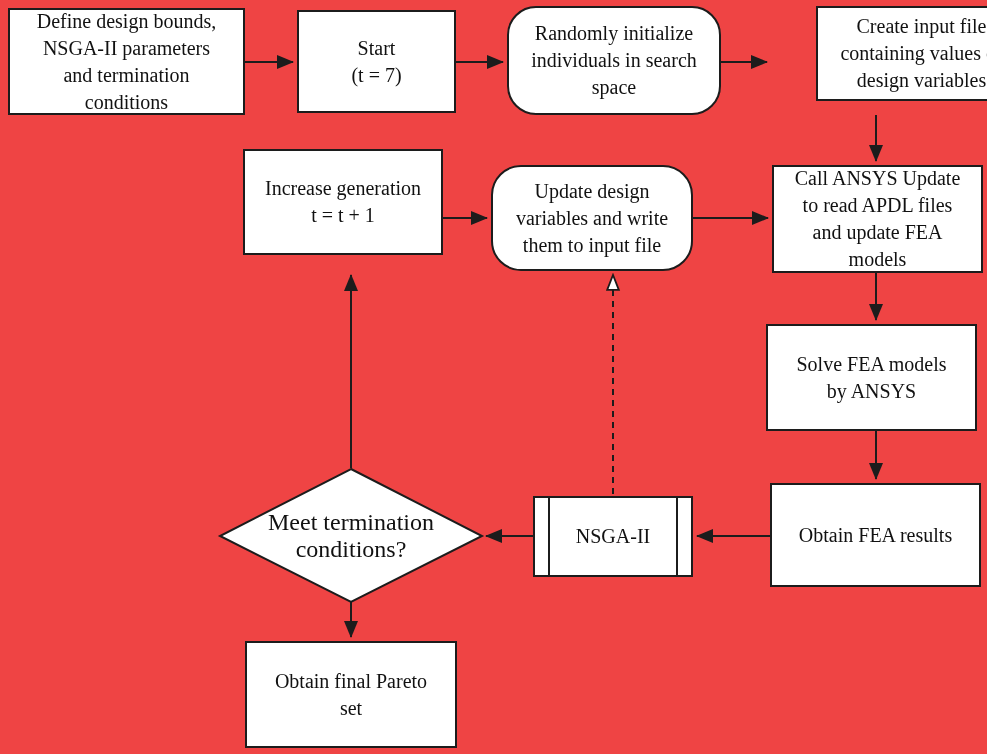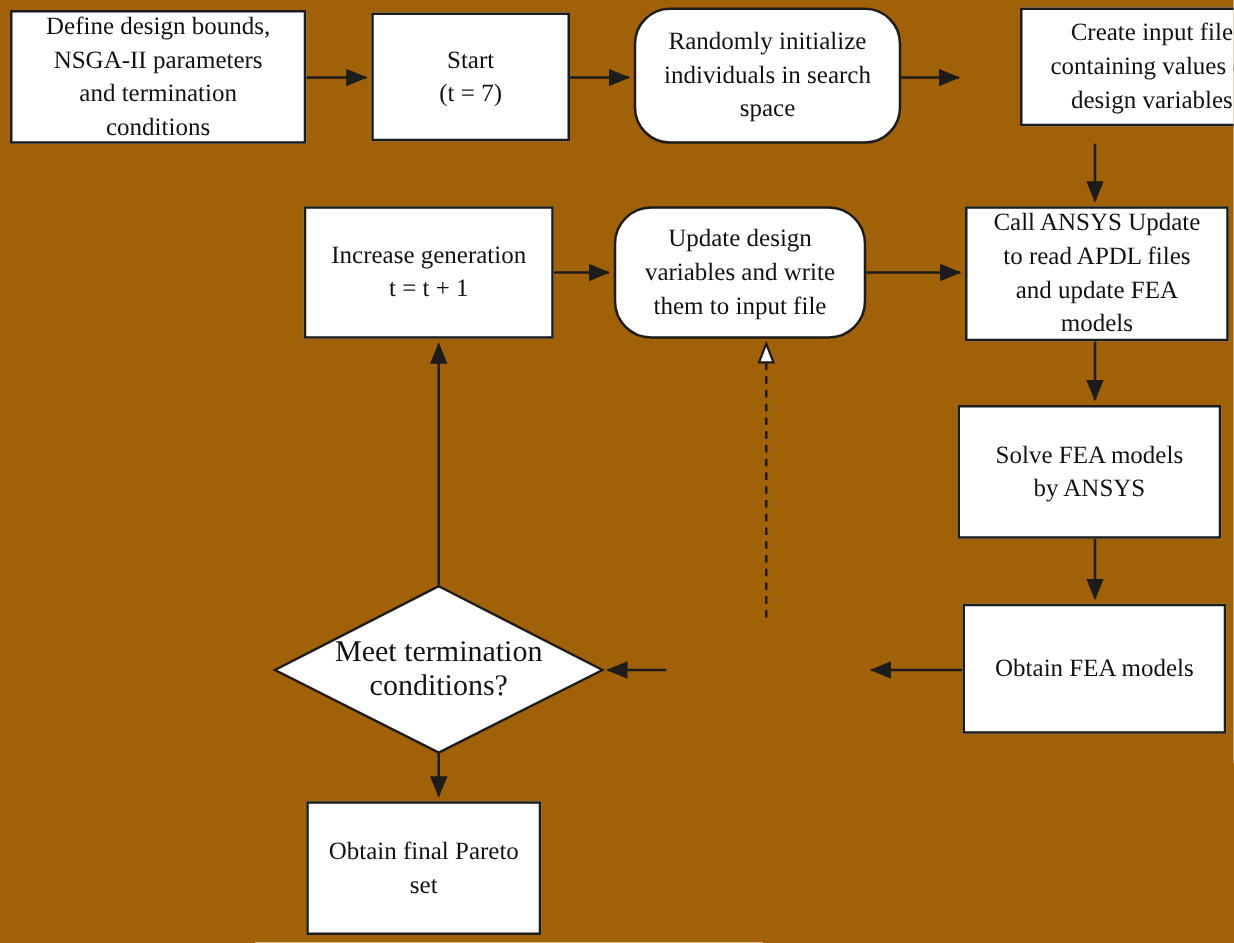--- a/index.html
+++ b/index.html
@@ -4,21 +4,21 @@
 <style>
   html, body {
     margin: 0;
     padding: 0;
     background: #ffffff;
   }
   #stage {
     position: relative;
     width: 987px;
     height: 754px;
-    background: #a16207;
+    background: #ef4444;
     font-family: "Liberation Serif", serif;
     overflow: hidden;
   }
   #wires {
     position: absolute;
     left: 0; top: 0;
     width: 987px; height: 754px;
   }
   .node {
     position: absolute;
@@ -32,26 +32,26 @@
     font-size: 20px;
     line-height: 27px;
     color: #111111;
     white-space: pre-line;
   }
   .node-define   { left: 8px;   top: 8px;   width: 237px; height: 107px; }
   .node-start    { left: 297px; top: 10px;  width: 159px; height: 103px; }
   .node-init     { left: 507px; top: 6px;   width: 214px; height: 109px; border-radius: 29px; }
   .node-create   { left: 816px; top: 6px;   width: 211px; height: 95px; }
   .node-call     { left: 772px; top: 165px; width: 211px; height: 108px; }
-  .node-increase { left: 243px; top: 165px; width: 200px; height: 106px; }
+  .node-increase { left: 243px; top: 149px; width: 200px; height: 106px; }
   .node-update   { left: 491px; top: 165px; width: 202px; height: 106px; border-radius: 30px; }
   .node-solve    { left: 766px; top: 324px; width: 211px; height: 107px; }
   .node-obtain   { left: 770px; top: 483px; width: 211px; height: 104px; }
   .node-nsga     { left: 533px; top: 496px; width: 160px; height: 81px; }
-  .node-pareto   { left: 245px; top: 641px; width: 188px; height: 107px; }
+  .node-pareto   { left: 245px; top: 641px; width: 212px; height: 107px; }
   .nsga-bar {
     position: absolute;
     top: 0; bottom: 0;
     width: 2px;
     background: #1c1c1c;
   }
   .nsga-bar.left  { left: 13px; }
   .nsga-bar.right { right: 13px; }
   .decision-label {
     position: absolute;
@@ -128,22 +128,27 @@
   <div class="node node-increase">Increase generation
 t = t + 1</div>
 
   <div class="node node-update">Update design
 variables and write
 them to input file</div>
 
   <div class="node node-solve">Solve FEA models
 by ANSYS</div>
 
-  <div class="node node-obtain">Obtain FEA models</div>
+  <div class="node node-obtain">Obtain FEA results</div>
 
+  <div class="node node-nsga">
+    <span class="nsga-bar left"></span>
+    <span class="nsga-bar right"></span>
+    <span>NSGA-II</span>
+  </div>
 
   <div class="decision-label">Meet termination
 conditions?</div>
 
   <div class="node node-pareto">Obtain final Pareto
 set</div>
 
 </div>
 
 </body></html>

